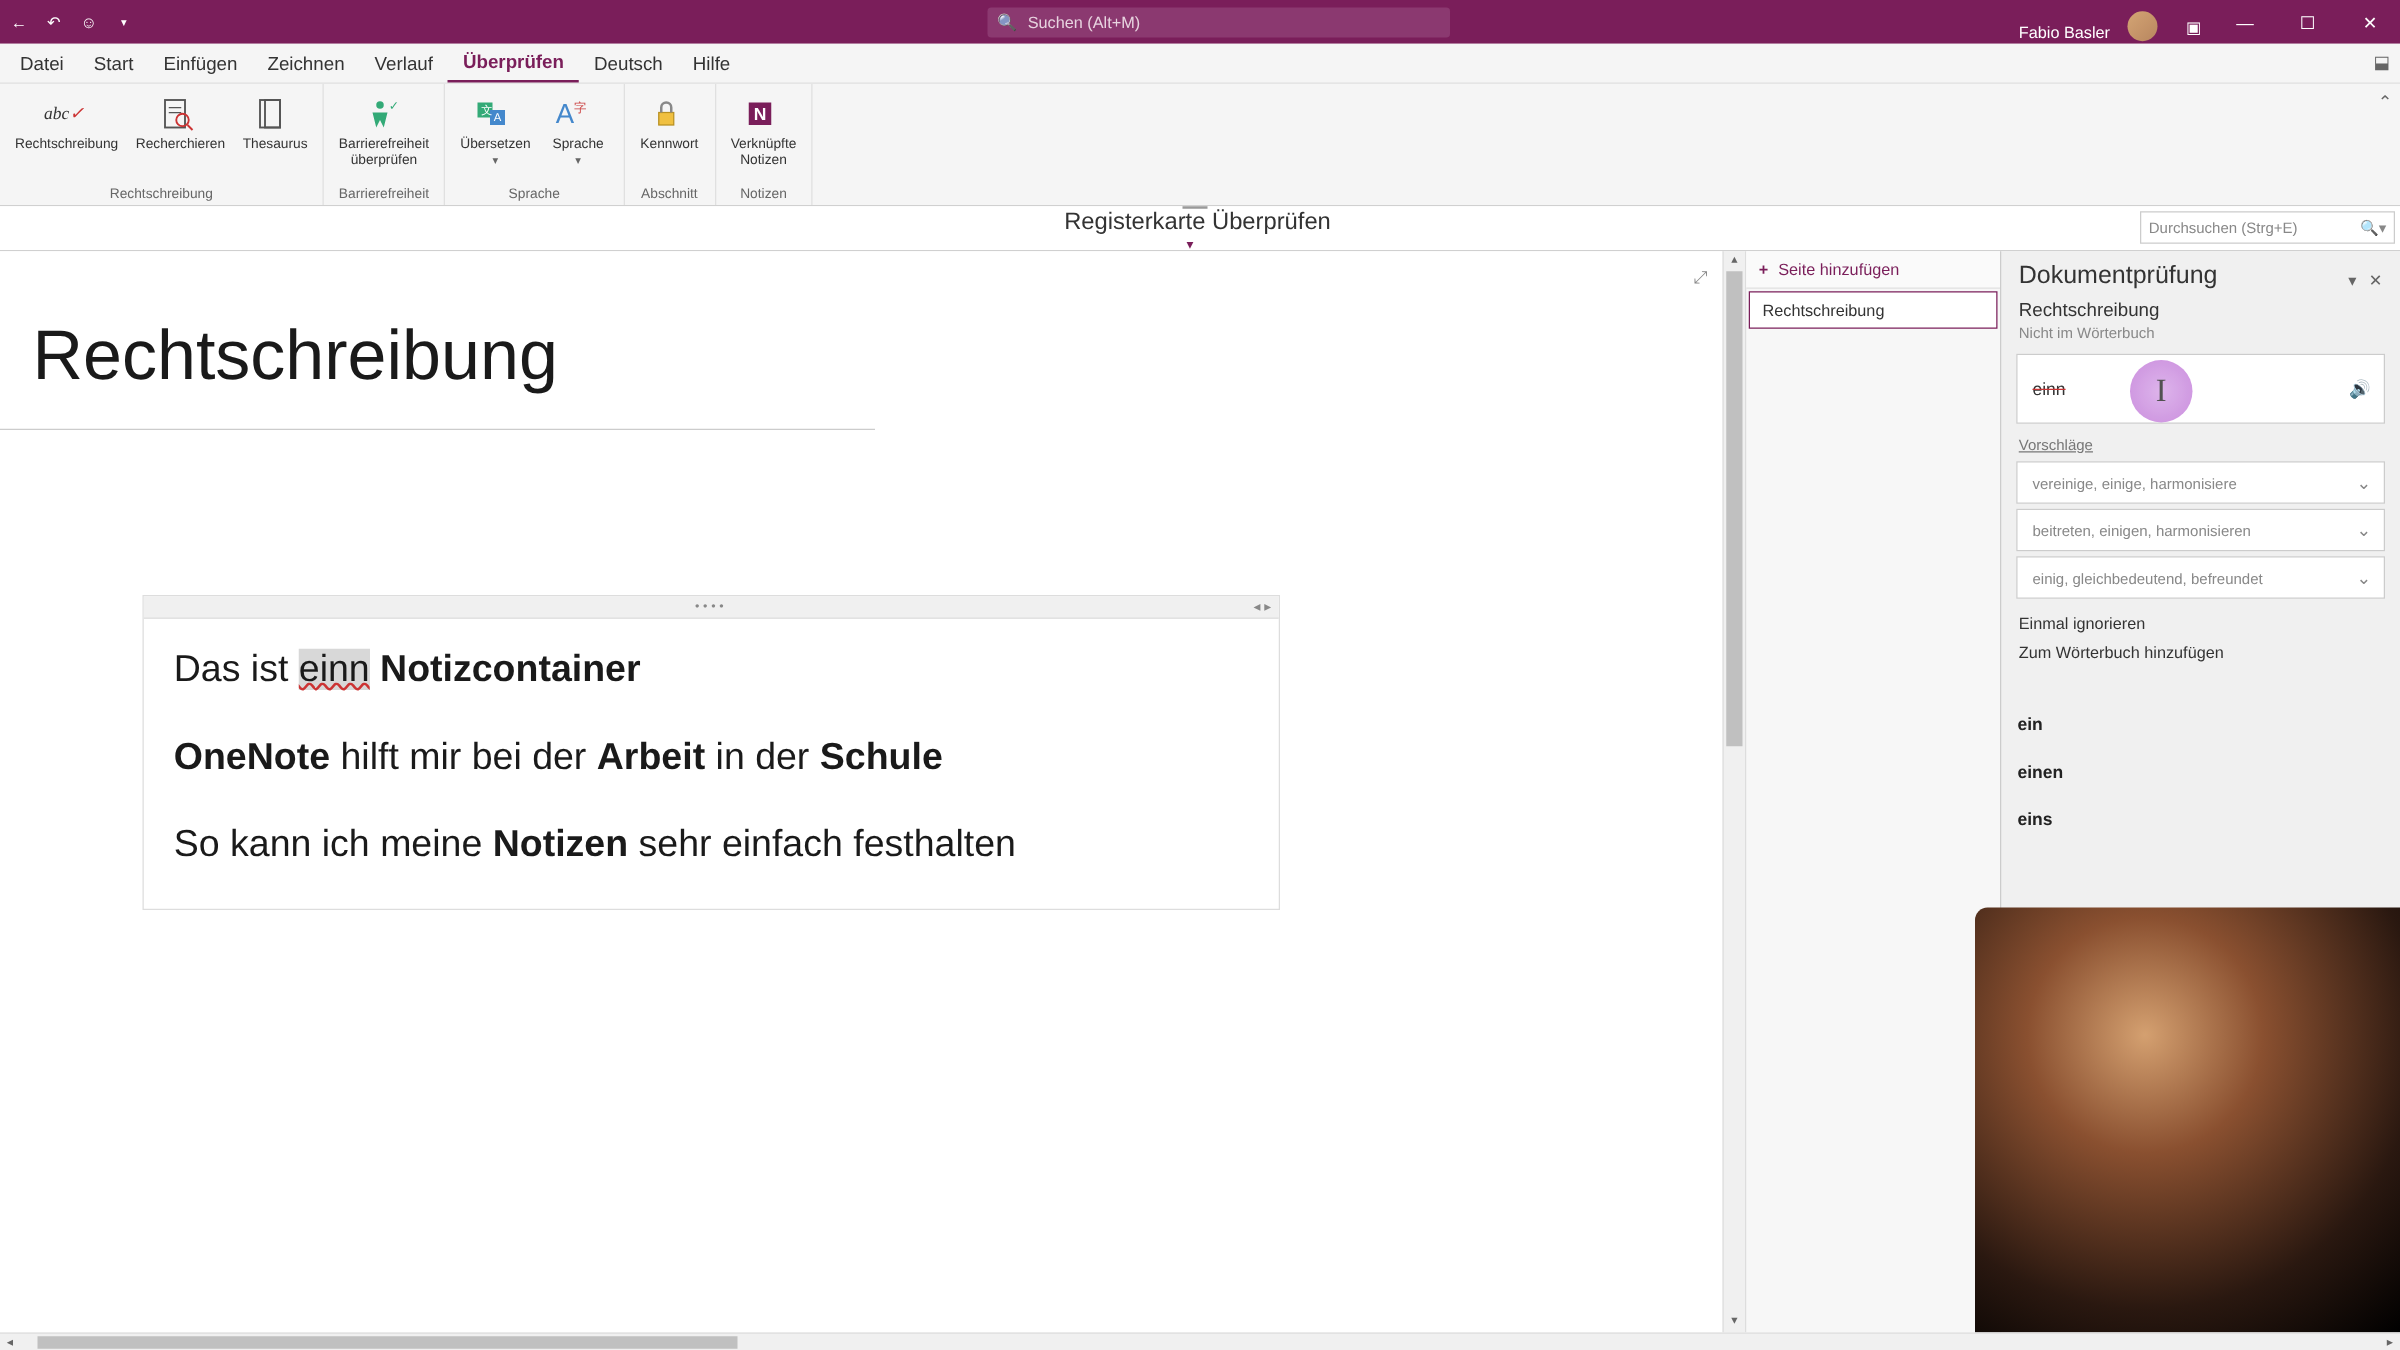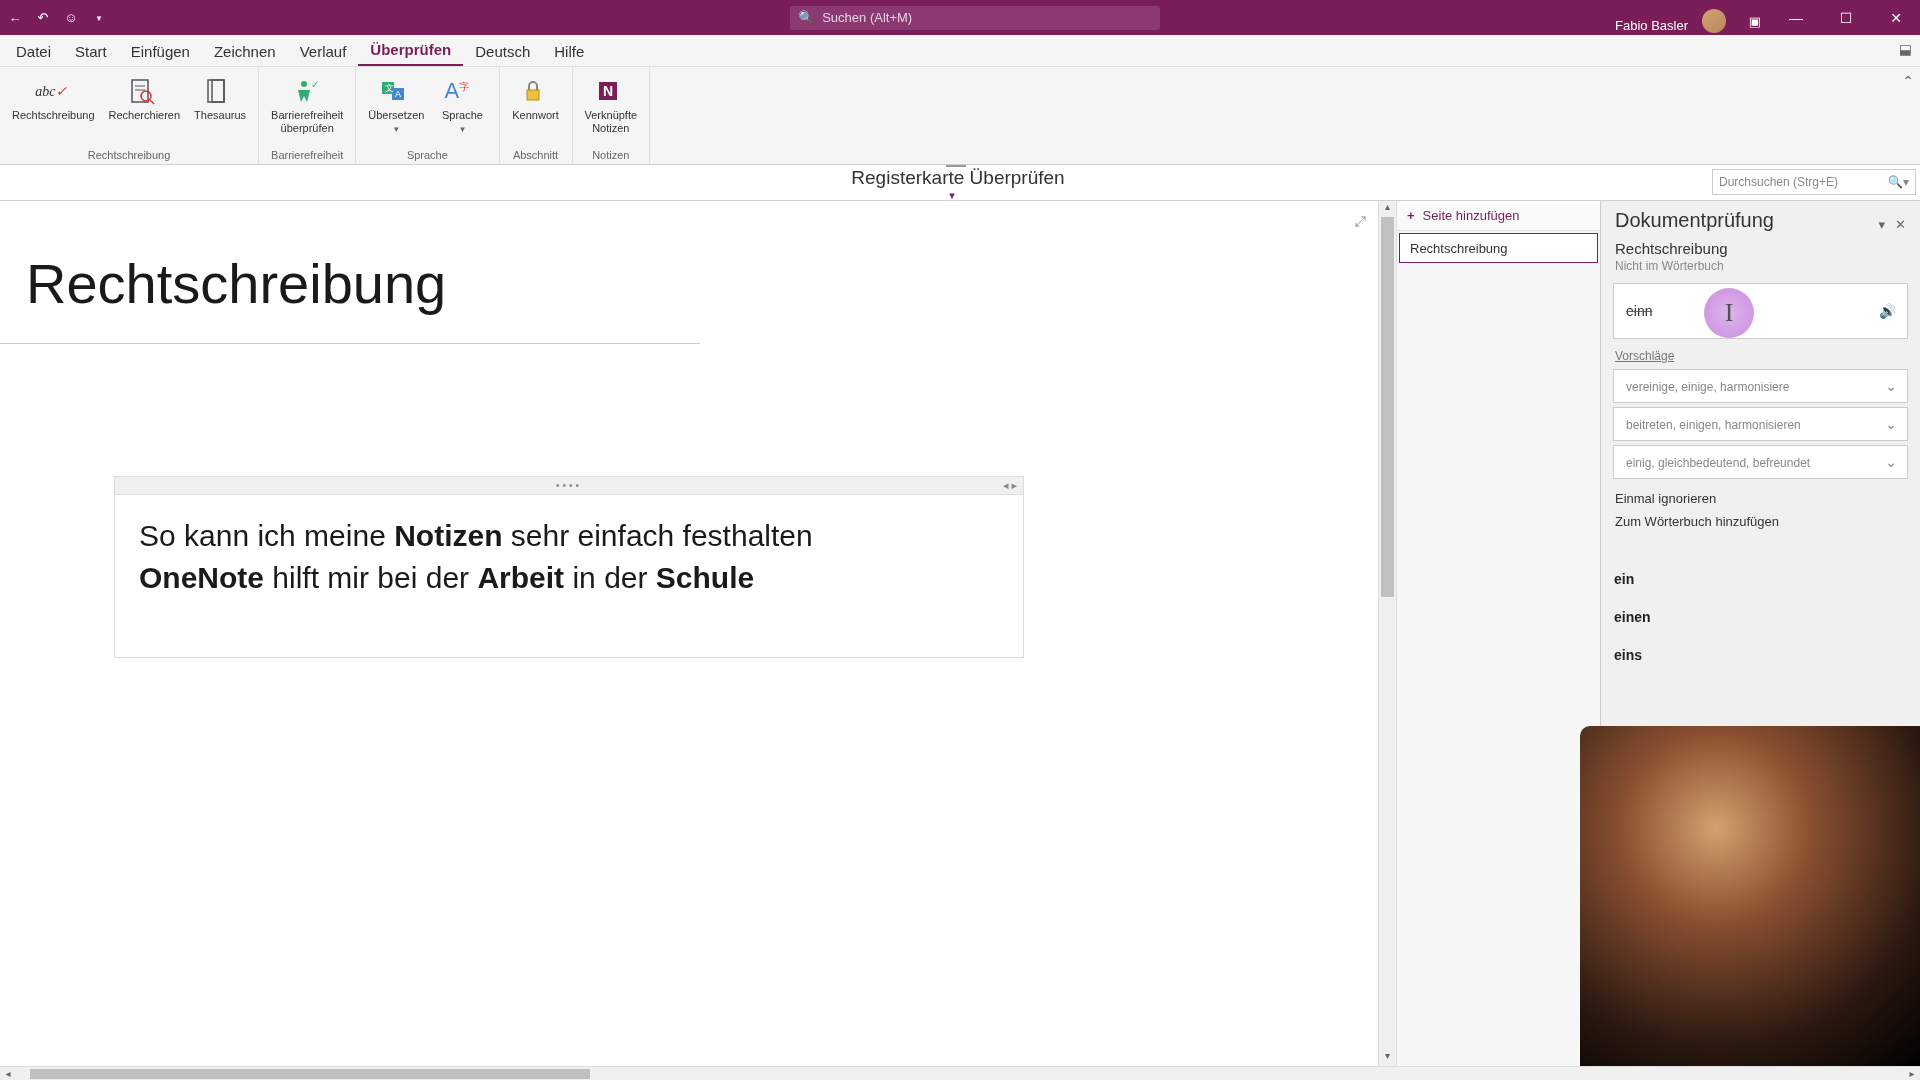--- a/index.html
+++ b/index.html
@@ -255,22 +255,23 @@
     <div class="expand-icon">⤢</div>
     <div class="page-title">Rechtschreibung</div>
     <div class="page-underline"></div>
 
     <div class="note-container">
       <div class="nc-header">
         <span class="nc-dots">••••</span>
         <span class="nc-arrows">◂ ▸</span>
       </div>
       <div class="nc-body">
+        <p><span>Das ist </span><span class="misspell">einn</span><b> Notizcontainer</b></p>
+        <p><b>OneNote</b><span> hilft mir bei der </span><b>Arbeit</b><span> in der </span><b>Schule</b></p>
         <p style="margin-bottom:0"><span>So kann ich meine </span><b>Notizen</b><span> sehr einfach festhalten</span></p>
-        <p><b>OneNote</b><span> hilft mir bei der </span><b>Arbeit</b><span> in der </span><b>Schule</b></p>
       </div>
     </div>
   </div>
 
   <div class="vscroll">
     <div class="arrow" style="top:0">▴</div>
     <div class="thumb"></div>
     <div class="arrow" style="bottom:0">▾</div>
   </div>
 

